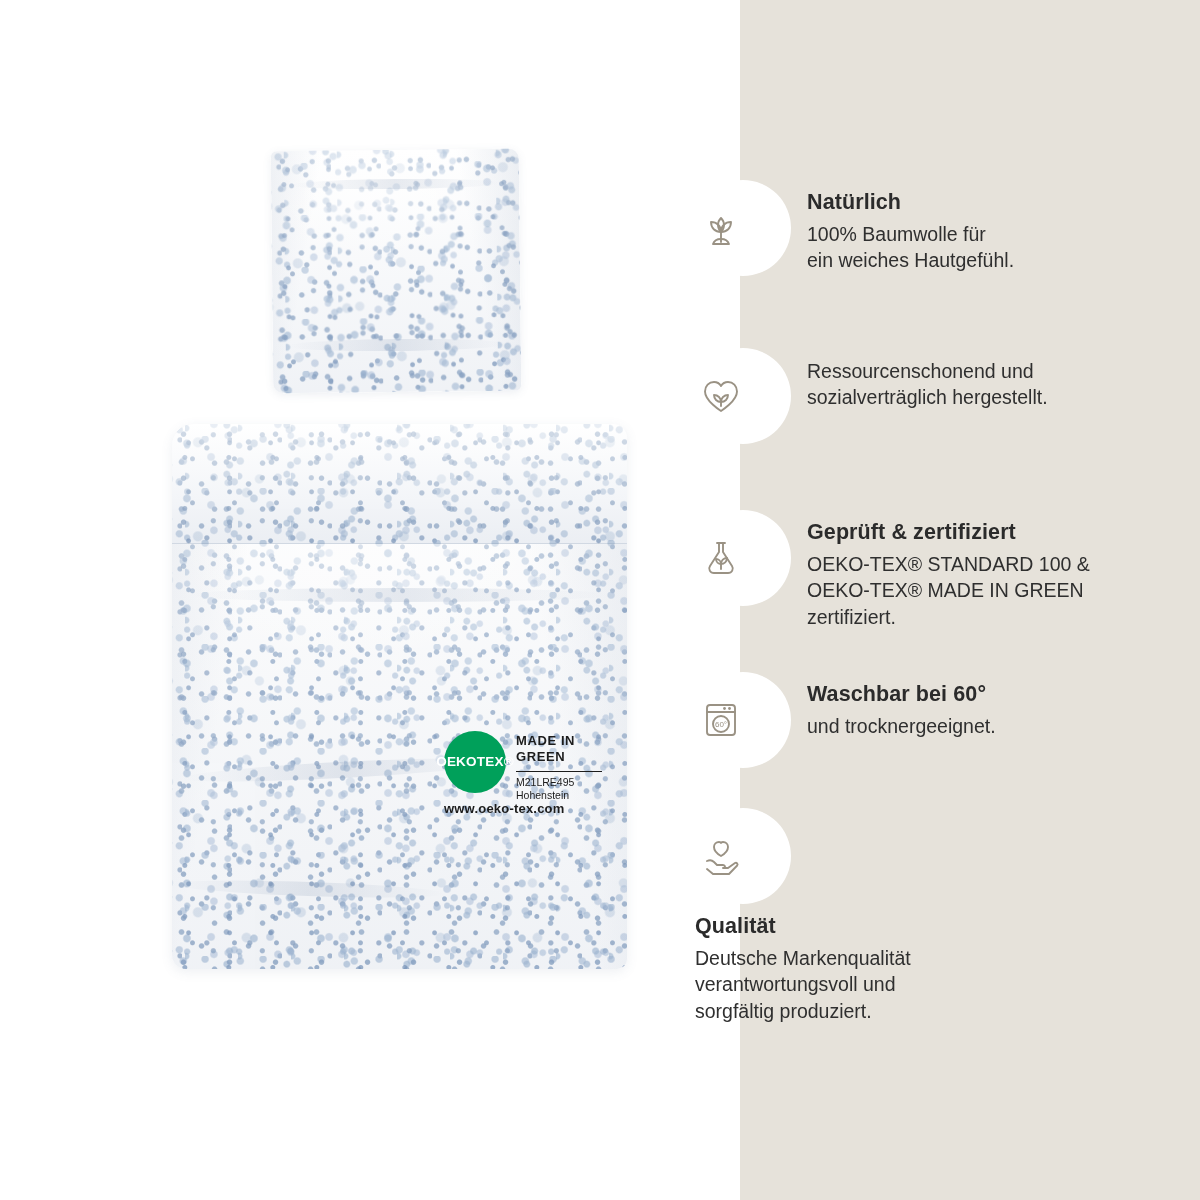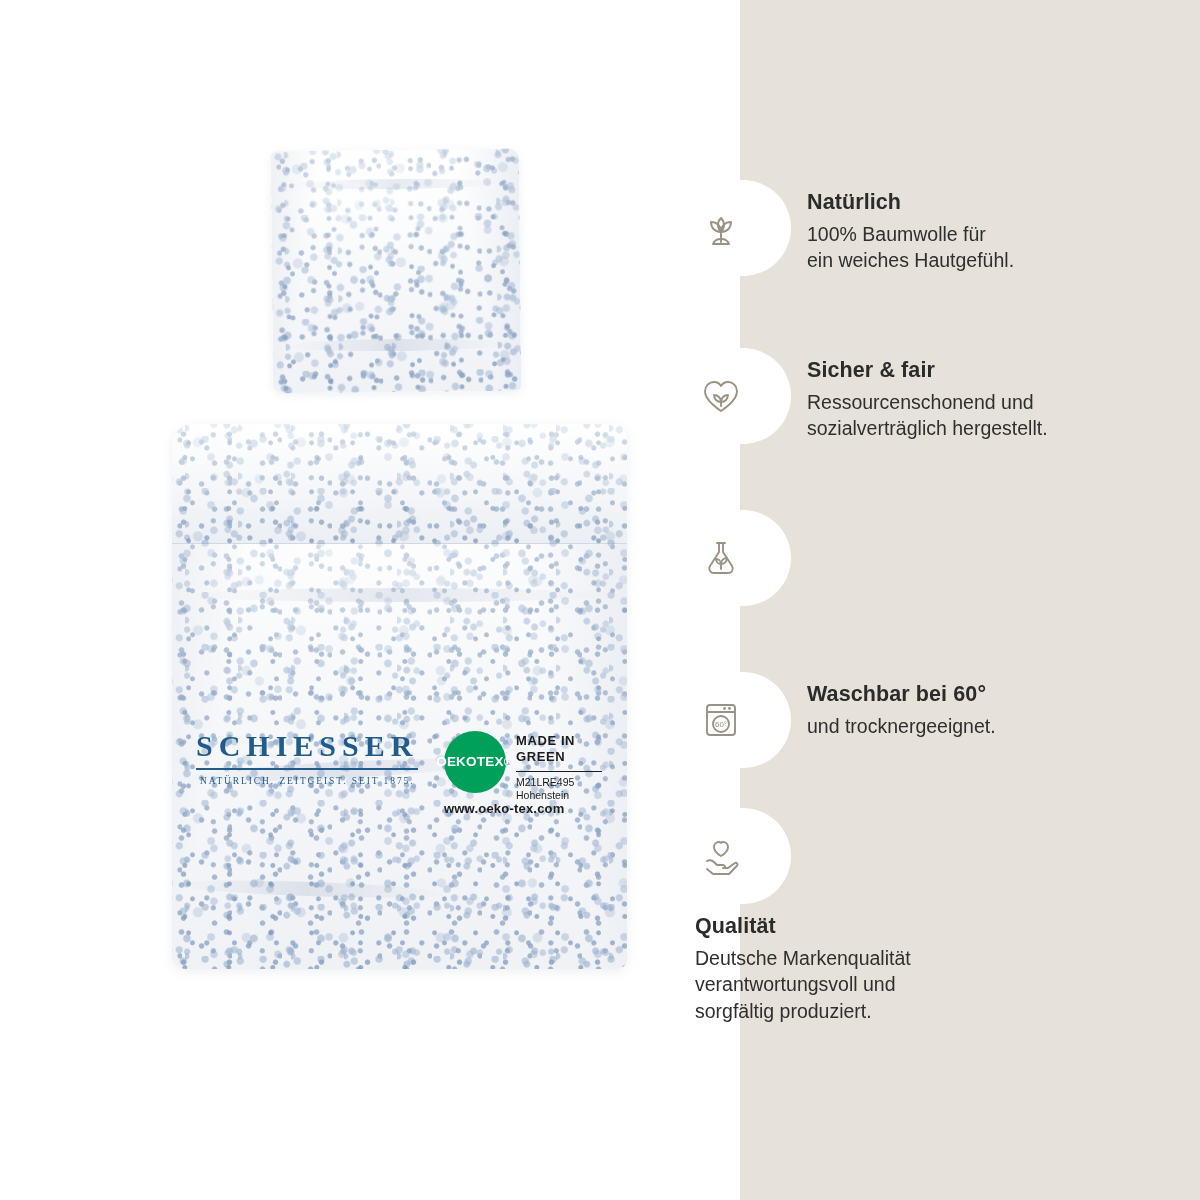--- a/index.html
+++ b/index.html
@@ -334,37 +334,40 @@
     <div class="benefit" style="top:348px;">
       <div class="icon-bubble">
         <svg width="52" height="52" viewBox="0 0 52 52" fill="none" stroke="#9a9284" stroke-width="1.9" stroke-linecap="round" stroke-linejoin="round">
           <path d="M26 41S10 31 10 21.5C10 16 14 12 19 12c3.1 0 5.6 1.6 7 4 1.4-2.4 3.9-4 7-4 5 0 9 4 9 9.5C42 31 26 41 26 41z"></path>
           <path d="M26 32c0-4 3-7 7-7 0 4-3 7-7 7z"></path>
           <path d="M26 32c0-4-3-7-7-7 0 4 3 7 7 7z"></path>
           <path d="M26 32v4"></path>
         </svg>
       </div>
       <div class="benefit-text">
-        <p class="benefit-title">Sicher &amp; fair</p>
         <p class="benefit-desc">Ressourcenschonend und
 sozialverträglich hergestellt.</p>
       </div>
     </div>
 
     <div class="benefit" style="top:510px;">
       <div class="icon-bubble">
         <svg width="52" height="52" viewBox="0 0 52 52" fill="none" stroke="#9a9284" stroke-width="1.9" stroke-linecap="round" stroke-linejoin="round">
           <path d="M22 11h8"></path>
           <path d="M24 11v9l-9 14c-2 3 0 7 4 7h14c4 0 6-4 4-7l-9-14v-9"></path>
           <path d="M26 32c0-3.5 2.8-6 6-6 0 3.5-2.8 6-6 6z"></path>
           <path d="M26 32c0-3-2.4-5-5-5 0 3 2.4 5 5 5z"></path>
           <path d="M26 32v5"></path>
         </svg>
       </div>
       <div class="benefit-text">
+        <p class="benefit-title">Geprüft &amp; zertifiziert</p>
+        <p class="benefit-desc">OEKO-TEX® STANDARD 100 &amp;
+OEKO-TEX® MADE IN GREEN
+zertifiziert.</p>
       </div>
     </div>
 
     <div class="benefit" style="top:672px;">
       <div class="icon-bubble">
         <svg width="52" height="52" viewBox="0 0 52 52" fill="none" stroke="#9a9284" stroke-width="1.9" stroke-linecap="round" stroke-linejoin="round">
           <rect x="12" y="11" width="28" height="30" rx="3"></rect>
           <path d="M12 18h28"></path>
           <circle cx="34.5" cy="14.5" r="1.4" fill="#9a9284" stroke="none"></circle>
           <circle cx="29.5" cy="14.5" r="1.4" fill="#9a9284" stroke="none"></circle>
@@ -390,25 +393,20 @@
         <p class="benefit-title">Qualität</p>
         <p class="benefit-desc">Deutsche Markenqualität
 verantwortungsvoll und
 sorgfältig produziert.</p>
       </div>
     </div>
   </div>
 
   <div class="footer">
 
-    <div class="brand-logo">
-      <div class="brand-name">SCHIESSER</div>
-      <div class="brand-rule"></div>
-      <div class="brand-claim">NATÜRLICH. ZEITGEIST. SEIT 1875.</div>
-    </div>
 
     <div class="oeko">
       <div class="oeko-badge">
         <span class="l1">OEKO</span>
         <span class="l2">TEX®</span>
       </div>
       <div class="oeko-right">
         <div class="mig">MADE IN
 GREEN</div>
         <div class="mig-rule"></div>

